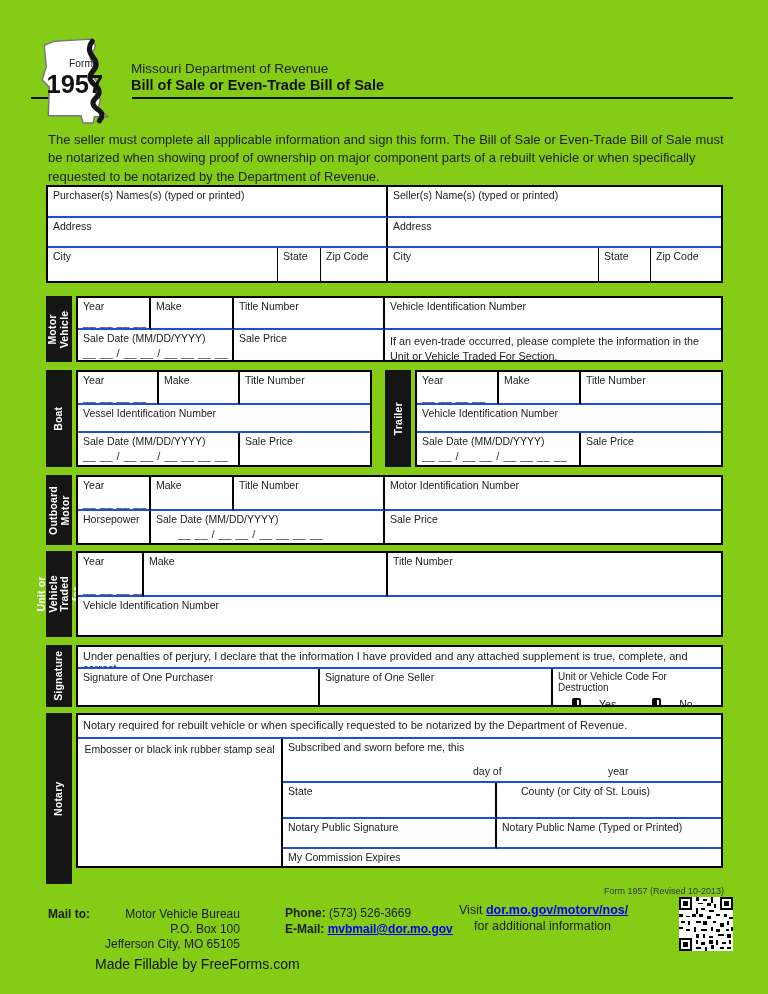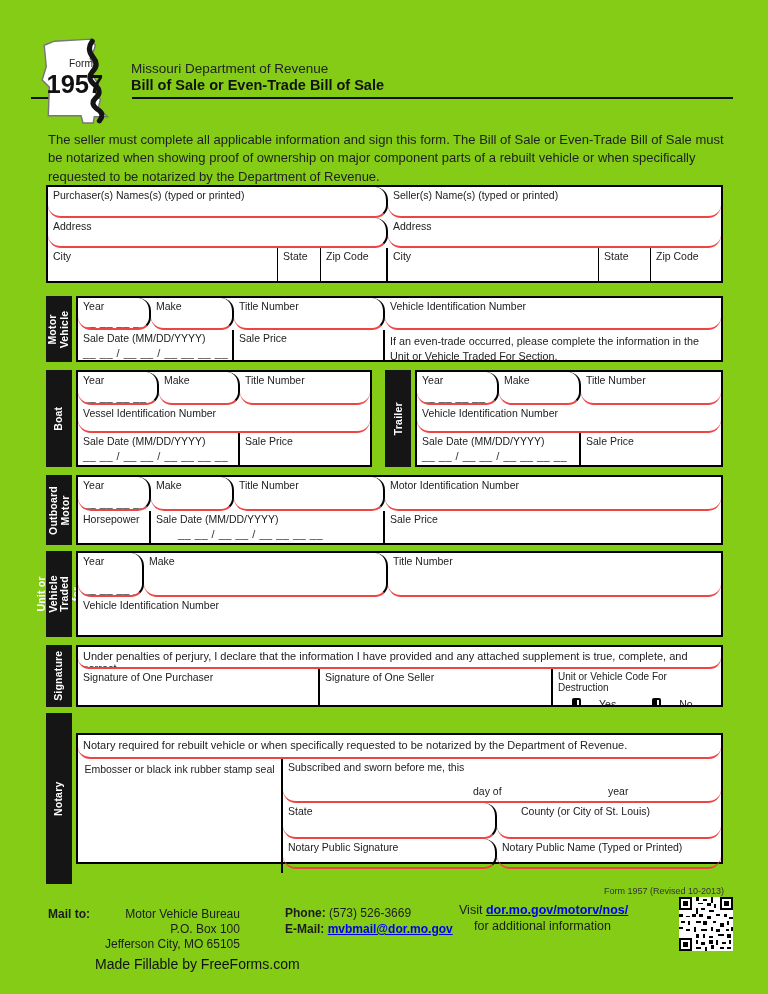--- a/index.html
+++ b/index.html
@@ -13,21 +13,21 @@
   .hrule { position:absolute; background:#111; height:2px; }
   .state-wrap { position:absolute; left:34px; top:36px; width:94px; height:88px; }
   .agency { position:absolute; left:131px; top:61px; font-size:13.5px; color:#222; }
   .form-title { position:absolute; left:131px; top:77px; font-size:14.5px; font-weight:bold; color:#111; }
   .intro { position:absolute; left:48px; top:131px; width:678px; font-size:13px; line-height:1.42; color:#222; }
   
   .tbl { position:absolute; display:grid; border:2px solid #000; background:#fff; }
   .c { position:relative; padding:2px 5px; font-size:10.5px; color:#222; overflow:hidden; }
   .br  { border-right:2px solid #000; }
   .br1 { border-right:1px solid #000; }
-  .bb  { border-bottom:2px solid #ef4444;border-radius:13px; }
+  .bb  { border-bottom:2px solid #1d4ed8; }
   .blank { display:block; margin-top:3px; font-size:11px; letter-spacing:0.5px; color:#333; white-space:nowrap; }
   .blank.bottom { position:absolute; left:5px; bottom:0; margin:0; }
   .gray { color:#999; }
   
   .vlabel {
     position:absolute; width:26px; background:#151515; color:#fff;
     display:flex; align-items:center; justify-content:center; overflow:visible;
   }
   .vlabel > span {
     transform: rotate(-90deg); font-weight:bold; font-size:10.5px; line-height:11.5px;
@@ -263,21 +263,21 @@
         <span class="chklbl">Yes</span>
         <span class="chk"></span>
         <span class="chklbl">No</span>
       </div>
     </div>
   </div>
 
   <div class="vlabel" style="left:46px; top:713px; height:171px;">
     <span>Notary</span>
   </div>
-  <div class="tbl" style="left:76px; top:713px; width:647px; height:131px; grid-template-columns:205px 214px 1fr; grid-template-rows:24px 44px 36px 30px 1fr;margin-top:20px;">
+  <div class="tbl" style="left:76px; top:713px; width:647px; height:155px; grid-template-columns:205px 214px 1fr; grid-template-rows:24px 44px 36px 30px 1fr;">
     <div class="c bb" style="grid-column:1/4; font-size:11px; padding-top:4px;">
       <span>Notary required for rebuilt vehicle or when specifically requested to be notarized by the Department of Revenue.</span>
     </div>
     <div class="c br embosser-cell" style="grid-column:1; grid-row:2/6;">
       <span>Embosser or black ink rubber stamp seal</span>
     </div>
     <div class="c bb" style="grid-column:2/4; grid-row:2;">
       <span>Subscribed and sworn before me, this</span>
       <span class="dayof">day of</span>
       <span class="yearw">year</span>

